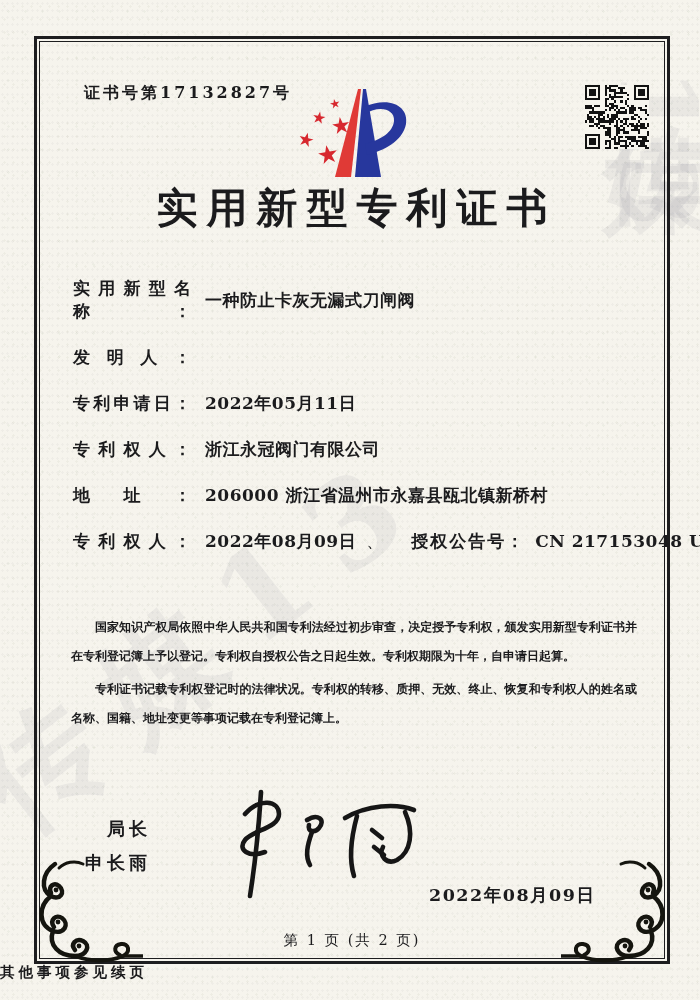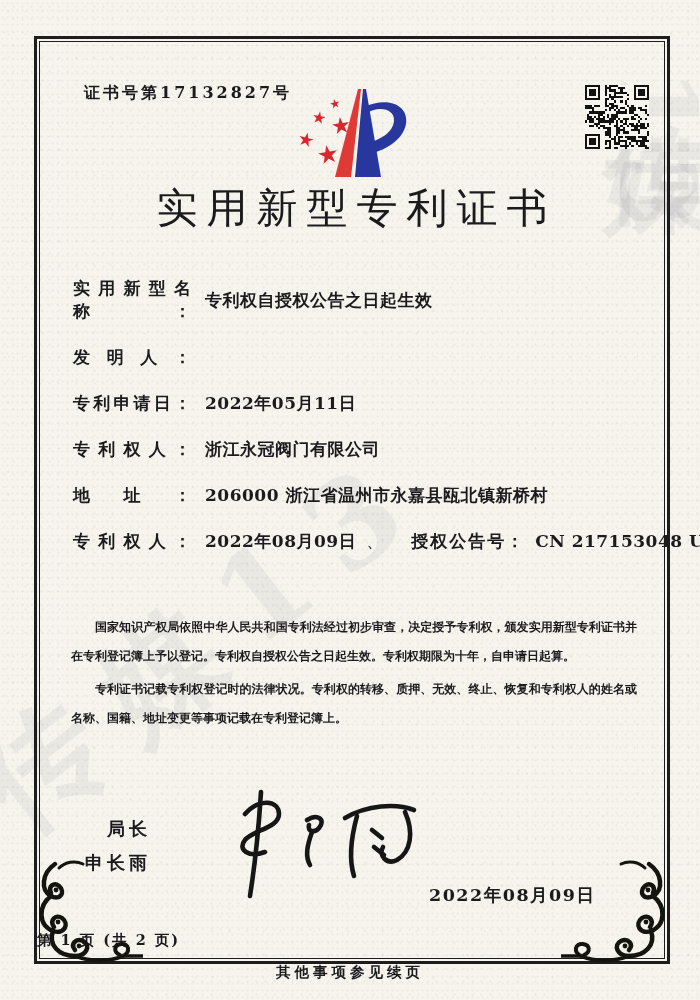--- a/index.html
+++ b/index.html
@@ -23,21 +23,21 @@
   .frame{
     position:absolute;left:34px;top:36px;width:630px;height:922px;
     border:3px solid #1d1d1f;z-index:2;
   }
   .frame-inner{position:absolute;inset:2px;border:1px solid #1d1d1f;pointer-events:none;}
   .cert-no{position:absolute;left:32px;top:44px;font-size:16px;font-weight:700;letter-spacing:3px;margin-left:15px;}
   .logo{position:absolute;left:260px;top:46px;width:120px;height:96px;}
   .qr{position:absolute;right:18px;top:46px;width:64px;height:64px;}
   .title{
     position:absolute;left:0;right:0;top:142px;text-align:center;
-    font-size:41px;font-weight:400;letter-spacing:9px;text-indent:9px;
+    font-size:41px;font-weight:700;letter-spacing:9px;text-indent:9px;
   }
   .fields{position:absolute;left:36px;top:238px;right:18px;}
   .field-row{display:flex;align-items:center;margin-bottom:23px;font-size:17px;font-weight:700;line-height:23px;}
   .field-label{
     flex:none;width:118px;margin-right:14px;
     text-align:justify;text-align-last:justify;text-justify:inter-character;
   }
   .field-label2{
     flex:none;width:112px;margin-left:28px;margin-right:12px;
     text-align:justify;text-align-last:justify;text-justify:inter-character;
@@ -46,26 +46,26 @@
   .stray-mark{margin-left:10px;font-weight:400;}
   .paras{
     position:absolute;left:34px;top:546px;right:30px;
     font-size:12px;font-weight:700;line-height:29px;text-align:justify;margin-top:28px;
   }
   .paras p{margin:0 0 4px;text-indent:2em;}
   .signer{position:absolute;left:48px;top:778px;font-size:18px;font-weight:700;letter-spacing:4px;}
   .signer div{margin-bottom:10px;text-align:right;}
   .sig-svg{position:absolute;left:150px;top:745px;width:250px;height:115px;}
   .issue-date{position:absolute;left:392px;top:844px;font-size:17.5px;font-weight:700;letter-spacing:1.5px;}
-  .page-info{position:absolute;left:0;right:0;top:892px;text-align:left;font-size:14.5px;font-weight:700;letter-spacing:2px;}
+  .page-info{position:absolute;left:0;right:0;top:892px;text-align:center;font-size:14.5px;font-weight:400;letter-spacing:2px;}
   .flourish{position:absolute;width:118px;height:118px;bottom:-13px;}
   .fl-left{left:-12px;}
   .fl-right{right:-12px;transform:scaleX(-1);}
   .cont-note{
-    position:absolute;left:0;right:0;top:963px;text-align:center;z-index:3;
+    position:absolute;left:0;right:0;top:963px;z-index:3;
     font-size:14.5px;font-weight:700;letter-spacing:4px;font-family:Liberation Serif, serif;
   }
 </style>
 </head>
 <body>
 
 <div class="sheet">
 
   <div class="watermark wm-right">传媒13</div>
   <div class="watermark wm-left">传媒13</div>
@@ -100,21 +100,21 @@
       <path fill="#121212" d="M0,0h7v7h-7z M22,0h7v7h-7z M0,22h7v7h-7z"></path>
       <path fill="#f6f4ed" d="M1,1h5v5h-5z M23,1h5v5h-5z M1,23h5v5h-5z"></path>
       <path fill="#121212" d="M2,2h3v3h-3z M24,2h3v3h-3z M2,24h3v3h-3z"></path>
     </svg>
 
     <div class="title">实用新型专利证书</div>
 
     <div class="fields">
       <div class="field-row">
         <span class="field-label">实用新型名称：</span>
-        <span class="field-value">专利权自授权公告之日起生效</span>
+        <span class="field-value">一种防止卡灰无漏式刀闸阀</span>
       </div>
       <div class="field-row">
         <span class="field-label">发明人：</span>
       </div>
       <div class="field-row">
         <span class="field-label">专利申请日：</span>
         <span class="field-value">2022年05月11日</span>
       </div>
       <div class="field-row">
         <span class="field-label">专利权人：</span>

